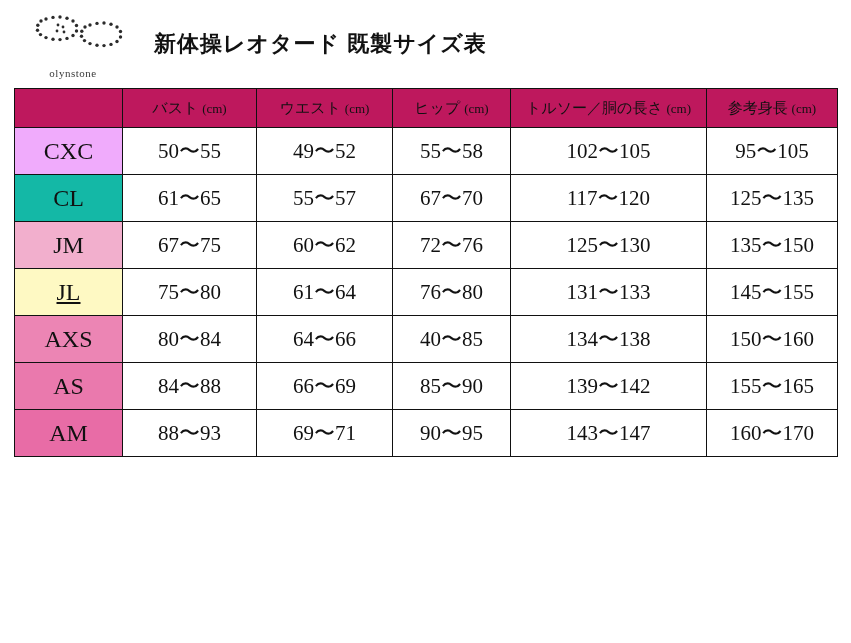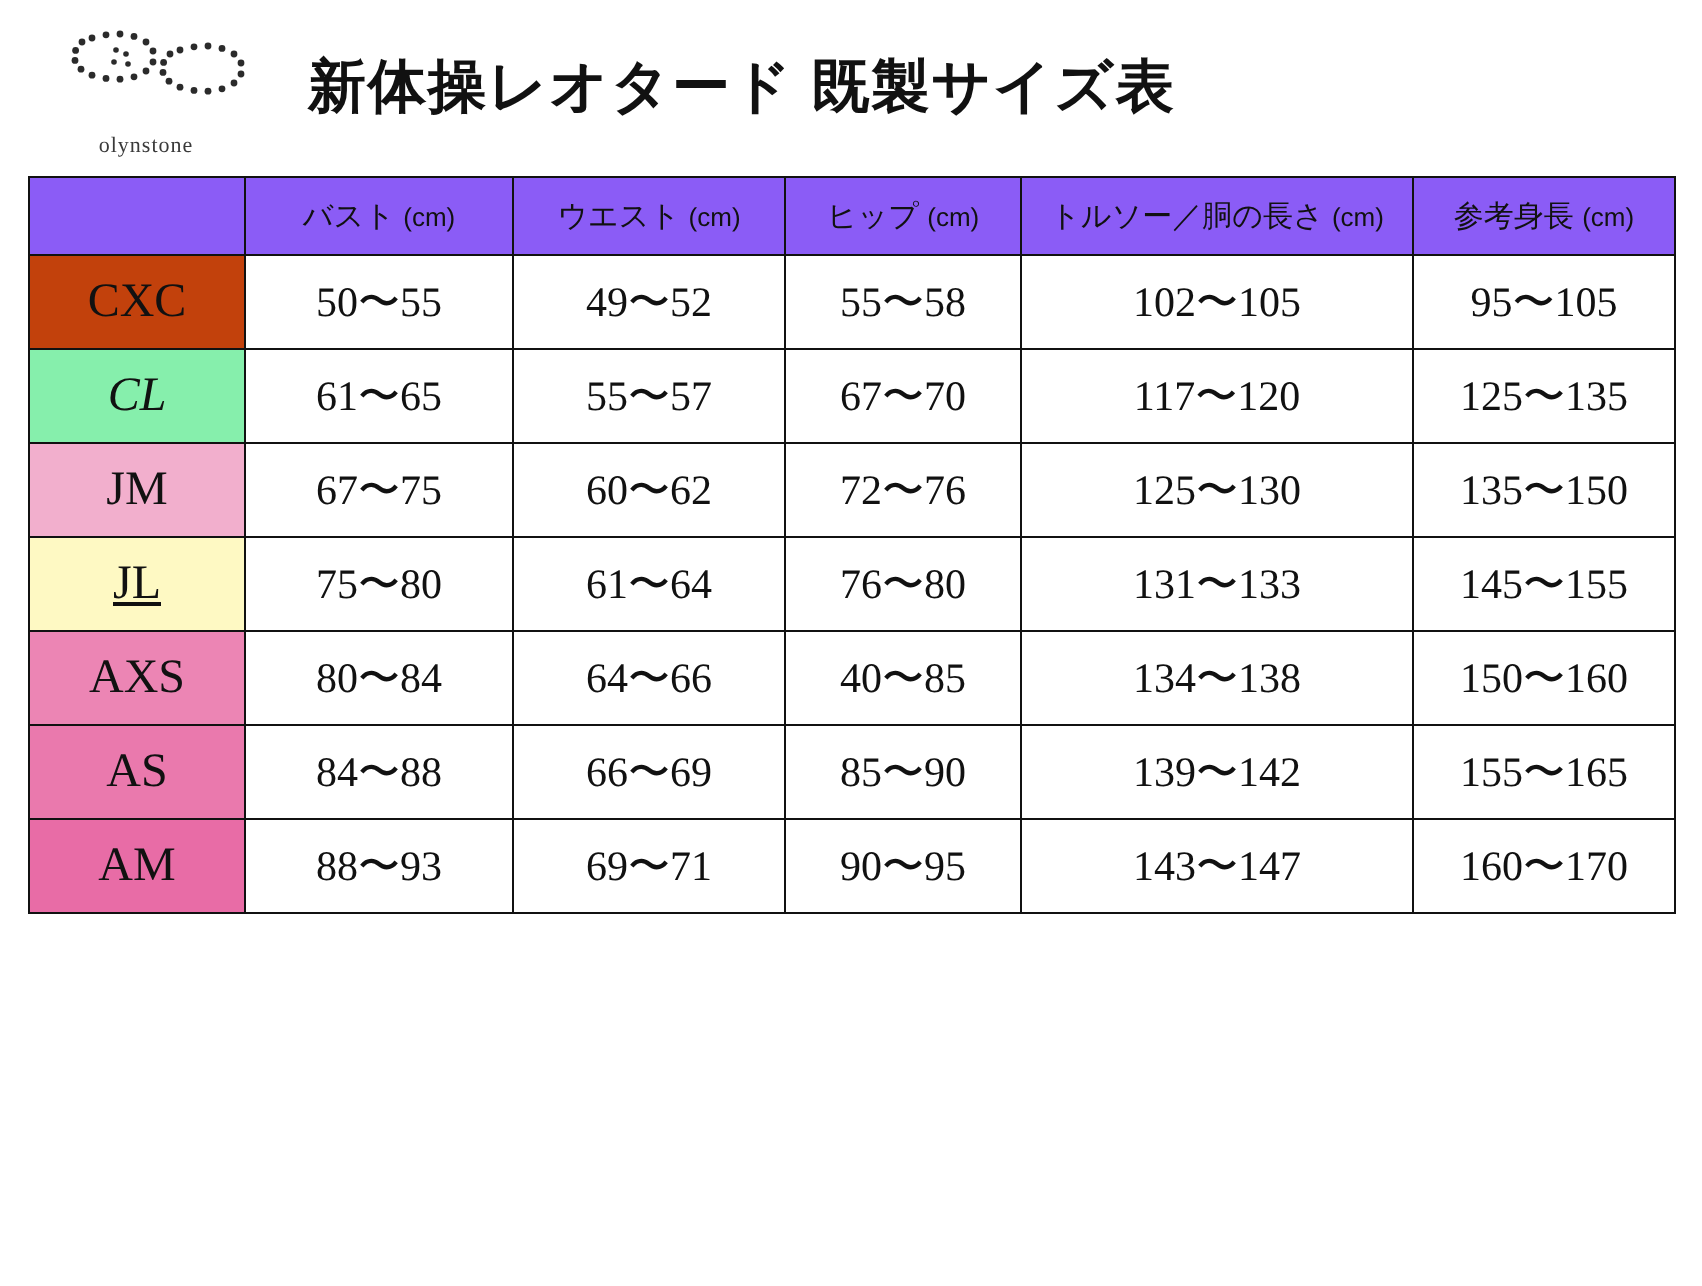--- a/index.html
+++ b/index.html
@@ -44,21 +44,21 @@
     right: 0;
     bottom: 4px;
     text-align: center;
     font-size: 11px;
     letter-spacing: 0.5px;
     color: #3a3a3a;
     font-family: "Liberation Serif", serif;
     margin-top: 16px;
   }
   .title {
-    font-size: 29px;
+    font-size: 22px;
     font-weight: bold;
     margin-left: 22px;
     letter-spacing: 1px;
     color: #111111;
     white-space: nowrap;
   }
 
   
   .table-wrap {
     padding: 0 14px;
@@ -72,22 +72,23 @@
   table.size-table th,
   table.size-table td {
     border: 1px solid #111111;
     text-align: center;
     vertical-align: middle;
   }
   thead th {
     height: 36px;
     font-weight: normal;
     font-size: 15px;
-    background: #8b5cf6;
-    color: #111111;
+    background: #be185d;
+    color: #111111;
+    font-family: Liberation Serif, serif;
   }
   thead th .unit {
     font-size: 13px;
   }
   tbody td {
     height: 44px;
     font-size: 21px;
     background: #ffffff;
     color: #111111;
     font-family: "Liberation Serif", serif;
@@ -196,29 +197,29 @@
             <span class="unit">(cm)</span>
           </th>
           <th>
             <span>参考身長</span>
             <span class="unit">(cm)</span>
           </th>
         </tr>
       </thead>
       <tbody id="table-body">
           <tr>
-            <th class="size-label" style="background: #c2410c;">CXC</th>
+            <th class="size-label" style="background: #f0abfc;">CXC</th>
             <td>50〜55</td>
             <td>49〜52</td>
             <td>55〜58</td>
             <td>102〜105</td>
             <td>95〜105</td>
           </tr>
           <tr>
-            <th class="size-label" style="background: #86efac; font-style: italic;">CL</th>
+            <th class="size-label" style="background: #14b8a6;">CL</th>
             <td>61〜65</td>
             <td>55〜57</td>
             <td>67〜70</td>
             <td>117〜120</td>
             <td>125〜135</td>
           </tr>
           <tr>
             <th class="size-label" style="background: rgb(242, 175, 205);">JM</th>
             <td>67〜75</td>
             <td>60〜62</td>

